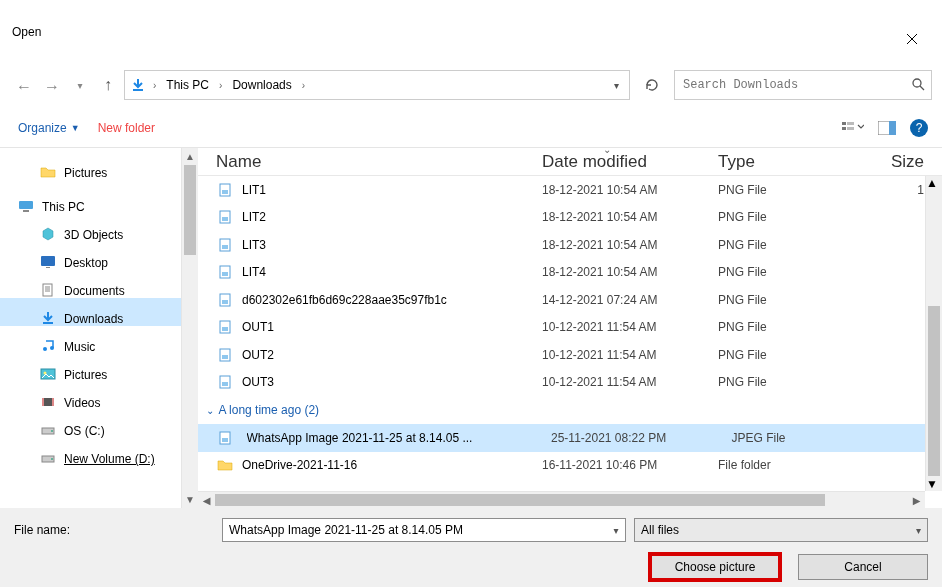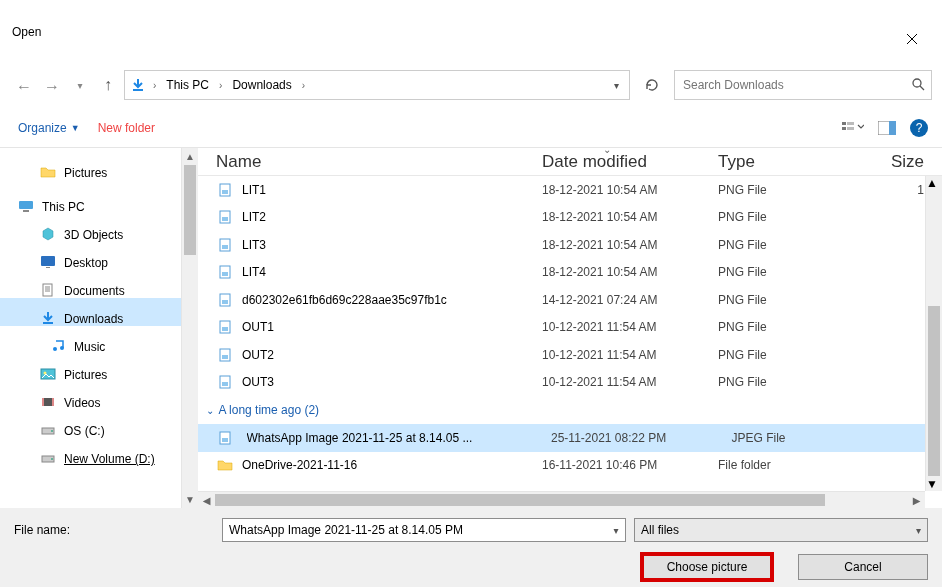--- a/index.html
+++ b/index.html
@@ -32,21 +32,21 @@
   }
   .addrbar .dl-ico { width:18px; height:18px; display:flex; align-items:center; justify-content:center; }
   .addrbar .crumb { padding: 0 4px; }
   .addrbar .sep { color:#666; font-size:10px; padding:0 2px; }
   .addrbar .spacer { flex:1; }
   .addrbar .chev { color:#555; font-size:10px; padding:0 4px; }
   .refresh-btn { width: 36px; height: 30px; border:1px solid transparent; display:flex; align-items:center; justify-content:center; color:#555; }
   .searchbox {
     width: 258px; height: 30px; border:1px solid #ccc; display:flex; align-items:center; padding:0 6px;
   }
-  .searchbox input { border:none; outline:none; flex:1; font-size:12px; color:#8b5cf6; background:transparent; }
+  .searchbox input { border:none; outline:none; flex:1; font-size:12px; color:#8b5cf6; background:transparent;font-family:Liberation Mono, monospace; }
   .searchbox .mag { color:#555; }
   .toolbar {
     display:flex; align-items:center; padding: 4px 14px 8px 18px; gap: 18px;
     border-bottom:1px solid #e5e5e5;
   }
   .toolbar .org { color:#1b5fb0; display:flex; align-items:center; gap:4px; }
   .toolbar .newf { color:#ef4444; }
   .toolbar .right { margin-left:auto; display:flex; align-items:center; gap:12px; }
   .tool-ico { width:22px; height:22px; display:flex; align-items:center; justify-content:center; color:#444; }
   .help-ico { width:18px; height:18px; border-radius:50%; background:#0a64ad; color:#fff; font-size:12px; display:flex; align-items:center; justify-content:center; }
@@ -83,21 +83,21 @@
   .content-scroll-h .thumb { position:absolute; top:2px; bottom:2px; left:0; width:88%; background:#c2c2c2; }
   .content-scroll-h .arr { width:17px; height:17px; display:flex; align-items:center; justify-content:center; color:#666; font-size:10px; }
   .footer { background:#f0f0f0; padding:10px 14px 14px 14px; }
   .fname-row { display:flex; align-items:center; gap:8px; margin-bottom:12px; }
   .fname-label { width:200px; padding-right:4px; }
   .fname-input { flex:1; height:24px; border:1px solid #8d8d8d; background:#fff; display:flex; align-items:center; }
   .fname-input input { border:none; outline:none; flex:1; padding:0 6px; font-size:12px; background:transparent; }
   .fname-input .dd { width:18px; text-align:center; color:#555; font-size:10px; }
   .filter-sel { width:294px; height:24px; border:1px solid #8d8d8d; background:#e9e9e9; display:flex; align-items:center; padding:0 6px; }
   .filter-sel .dd { margin-left:auto; color:#555; font-size:10px; }
-  .btn-row { display:flex; justify-content:flex-end; gap:26px; padding-right:0; }
+  .btn-row { display:flex; justify-content:flex-end; gap:18px; padding-right:0; }
   .btn { width:130px; height:26px; border:1px solid #8d8d8d; background:#e1e1e1; display:flex; align-items:center; justify-content:center; cursor:pointer; }
   .btn.primary-highlight { outline:4px solid #d60000; outline-offset:-2px; }
   .tree-ico { width:16px; height:16px; display:flex; align-items:center; justify-content:center; }
   .blank-row { height:6px; }
 </style>
 </head>
 <body>
 
 <div class="titlebar">
   <span class="title">Open</span>
@@ -222,21 +222,21 @@
         </div>
         <div class="tree-item selected" style="padding-left: 40px;">
           <span class="tree-ico">
             <svg width="16" height="16" viewBox="0 0 16 16">
               <path d="M8 2v7M4 6l4 4 4-4" stroke="#1e88e5" stroke-width="2" fill="none"></path>
               <rect x="3" y="12" width="10" height="2" fill="#1e88e5"></rect>
             </svg>
           </span>
           <span>Downloads</span>
         </div>
-        <div class="tree-item" style="padding-left: 40px; margin-left: 10px;">
+        <div class="tree-item" style="padding-left: 40px;">
           <span class="tree-ico">
             <svg width="16" height="16" viewBox="0 0 16 16">
               <path d="M6 3h7v7" stroke="#1e88e5" stroke-width="1.5" fill="none"></path>
               <circle cx="5" cy="11" r="2" fill="#1e88e5"></circle>
               <circle cx="12" cy="10" r="2" fill="#1e88e5"></circle>
             </svg>
           </span>
           <span>Music</span>
         </div>
         <div class="tree-item" style="padding-left: 40px;">

